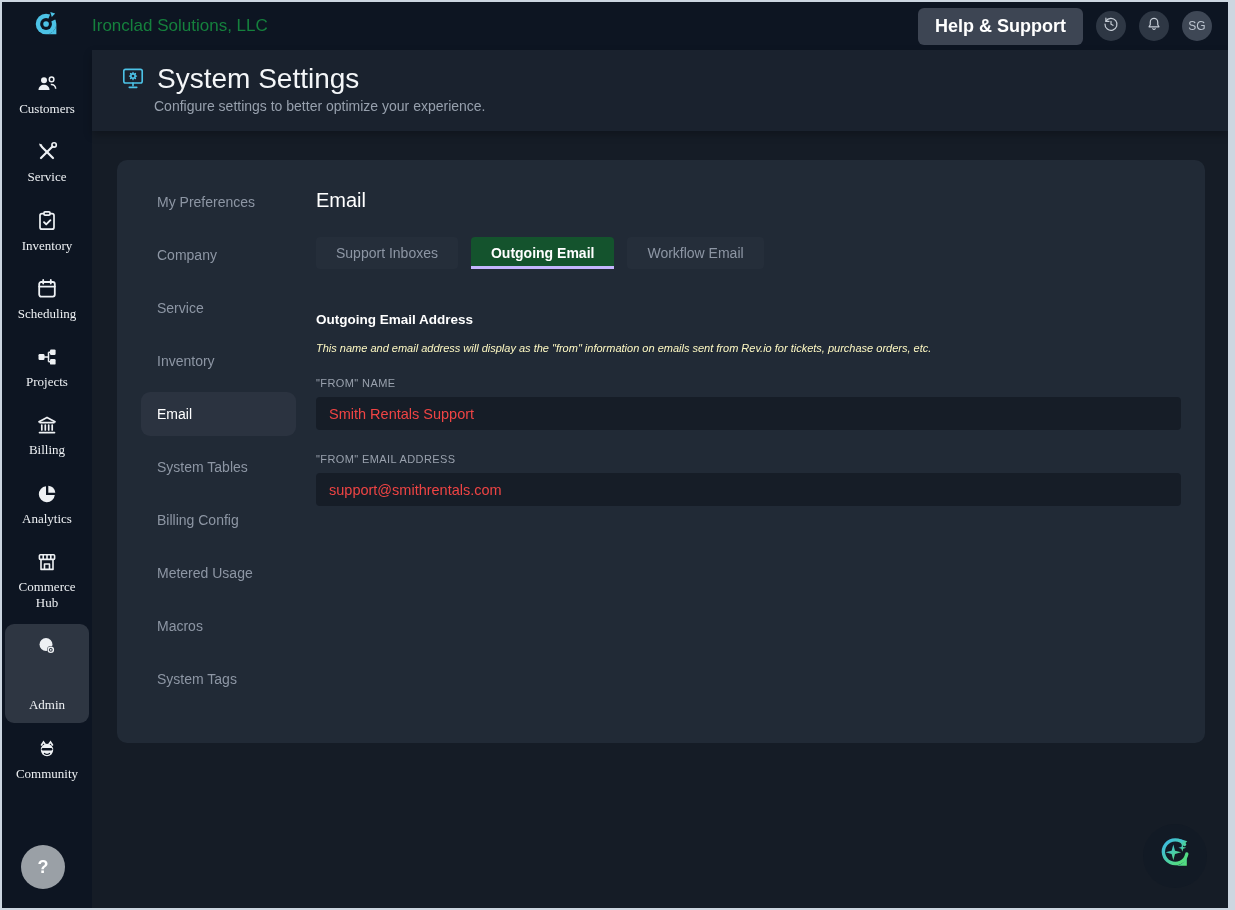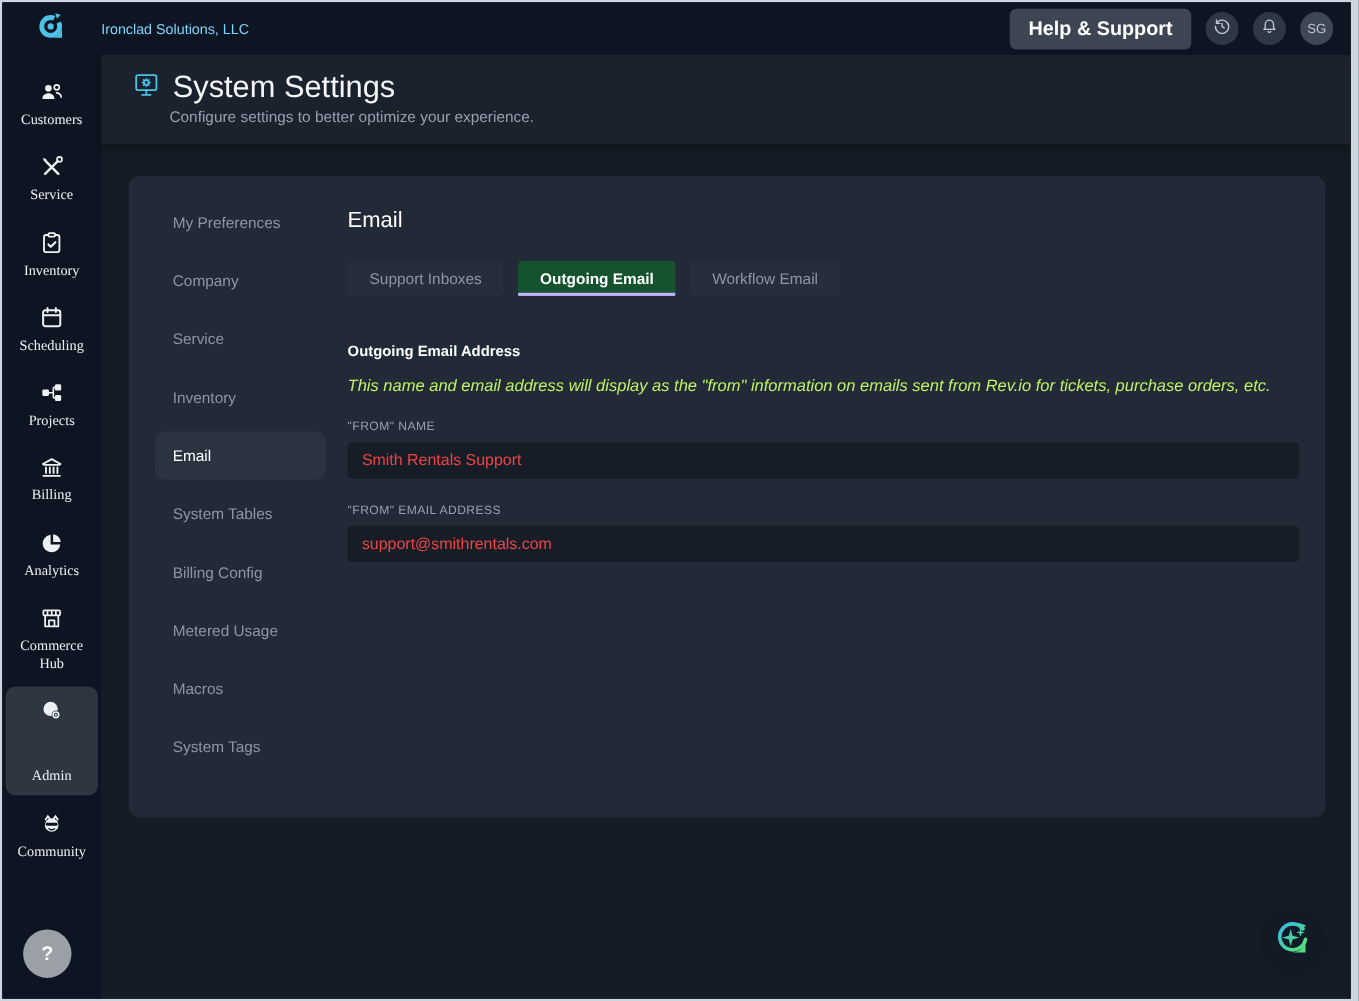--- a/index.html
+++ b/index.html
@@ -2,21 +2,21 @@
 <html><head>
 <meta charset="utf-8">
 <style>
   html,body{margin:0;padding:0;width:1235px;height:910px;background:#ccd6e0;
     font-family:"Liberation Sans",sans-serif;-webkit-font-smoothing:antialiased;}
   .app{position:absolute;top:2px;left:2px;width:1226px;height:906px;background:#0d1522;overflow:hidden;}
 
   
   .topbar{height:48px;display:flex;align-items:center;background:#0d1522;}
   .logo-box{width:90px;display:flex;justify-content:center;align-items:center;flex-shrink:0;}
-  .company-name{font-size:13px;color:#7dd3fc;}
+  .company-name{font-size:17px;color:#15803d;}
   .topbar-right{margin-left:auto;display:flex;align-items:center;gap:13px;padding-right:16px;}
   .help-btn{background:#3d4553;color:#ffffff;font-weight:bold;font-size:18px;padding:8px 17px;
     border-radius:6px;border:none;cursor:pointer;font-family:inherit;}
   .icon-circle{width:30px;height:30px;border-radius:50%;background:#2e3744;display:flex;
     align-items:center;justify-content:center;cursor:pointer;}
   .avatar{width:30px;height:30px;border-radius:50%;background:#3e4755;color:#bcc4cf;
     font-size:12px;display:flex;align-items:center;justify-content:center;cursor:pointer;}
 
   
   .body-row{display:flex;height:858px;}
@@ -42,21 +42,21 @@
   .nav-item.active{background:#2b3340;color:#ffffff;}
 
   .panel{flex:1;padding-top:9px;min-width:0;}
   .panel-heading{font-size:20px;font-weight:500;color:#ffffff;}
   .tabs{display:flex;gap:13px;margin-top:25px;}
   .tab{padding:8px 20px;font-size:14px;color:#8d96a4;background:#252e3a;border-radius:4px;cursor:pointer;}
   .tab.active{background:#14532d;color:#ffffff;font-weight:bold;border-radius:4px 4px 0 0;
     border-bottom:3px solid #c4b5fd;padding-bottom:5px;}
 
   .section-title{margin-top:43px;font-size:13.5px;font-weight:bold;color:#ffffff;}
-  .section-desc{margin-top:15px;font-style:italic;font-size:15px;color:#bef264;}
+  .section-desc{margin-top:15px;font-style:italic;font-size:11px;color:#fef9c3;}
   .field-label{margin-top:23px;font-size:11px;letter-spacing:.4px;color:#99a1ad;}
   .text-input{display:block;margin-top:8px;width:100%;height:33px;background:#161d27;border:none;
     border-radius:4px;color:#ef4444;font-size:14.5px;padding:0 13px;box-sizing:border-box;
     font-family:inherit;outline:none;}
 
   
   .help-fab{position:absolute;left:19px;bottom:19px;width:44px;height:44px;border-radius:50%;
     background:#9aa0a6;color:#ffffff;font-size:18px;font-weight:bold;display:flex;
     align-items:center;justify-content:center;cursor:pointer;}
   .ai-fab{position:absolute;right:21px;bottom:20px;width:64px;height:64px;border-radius:50%;

